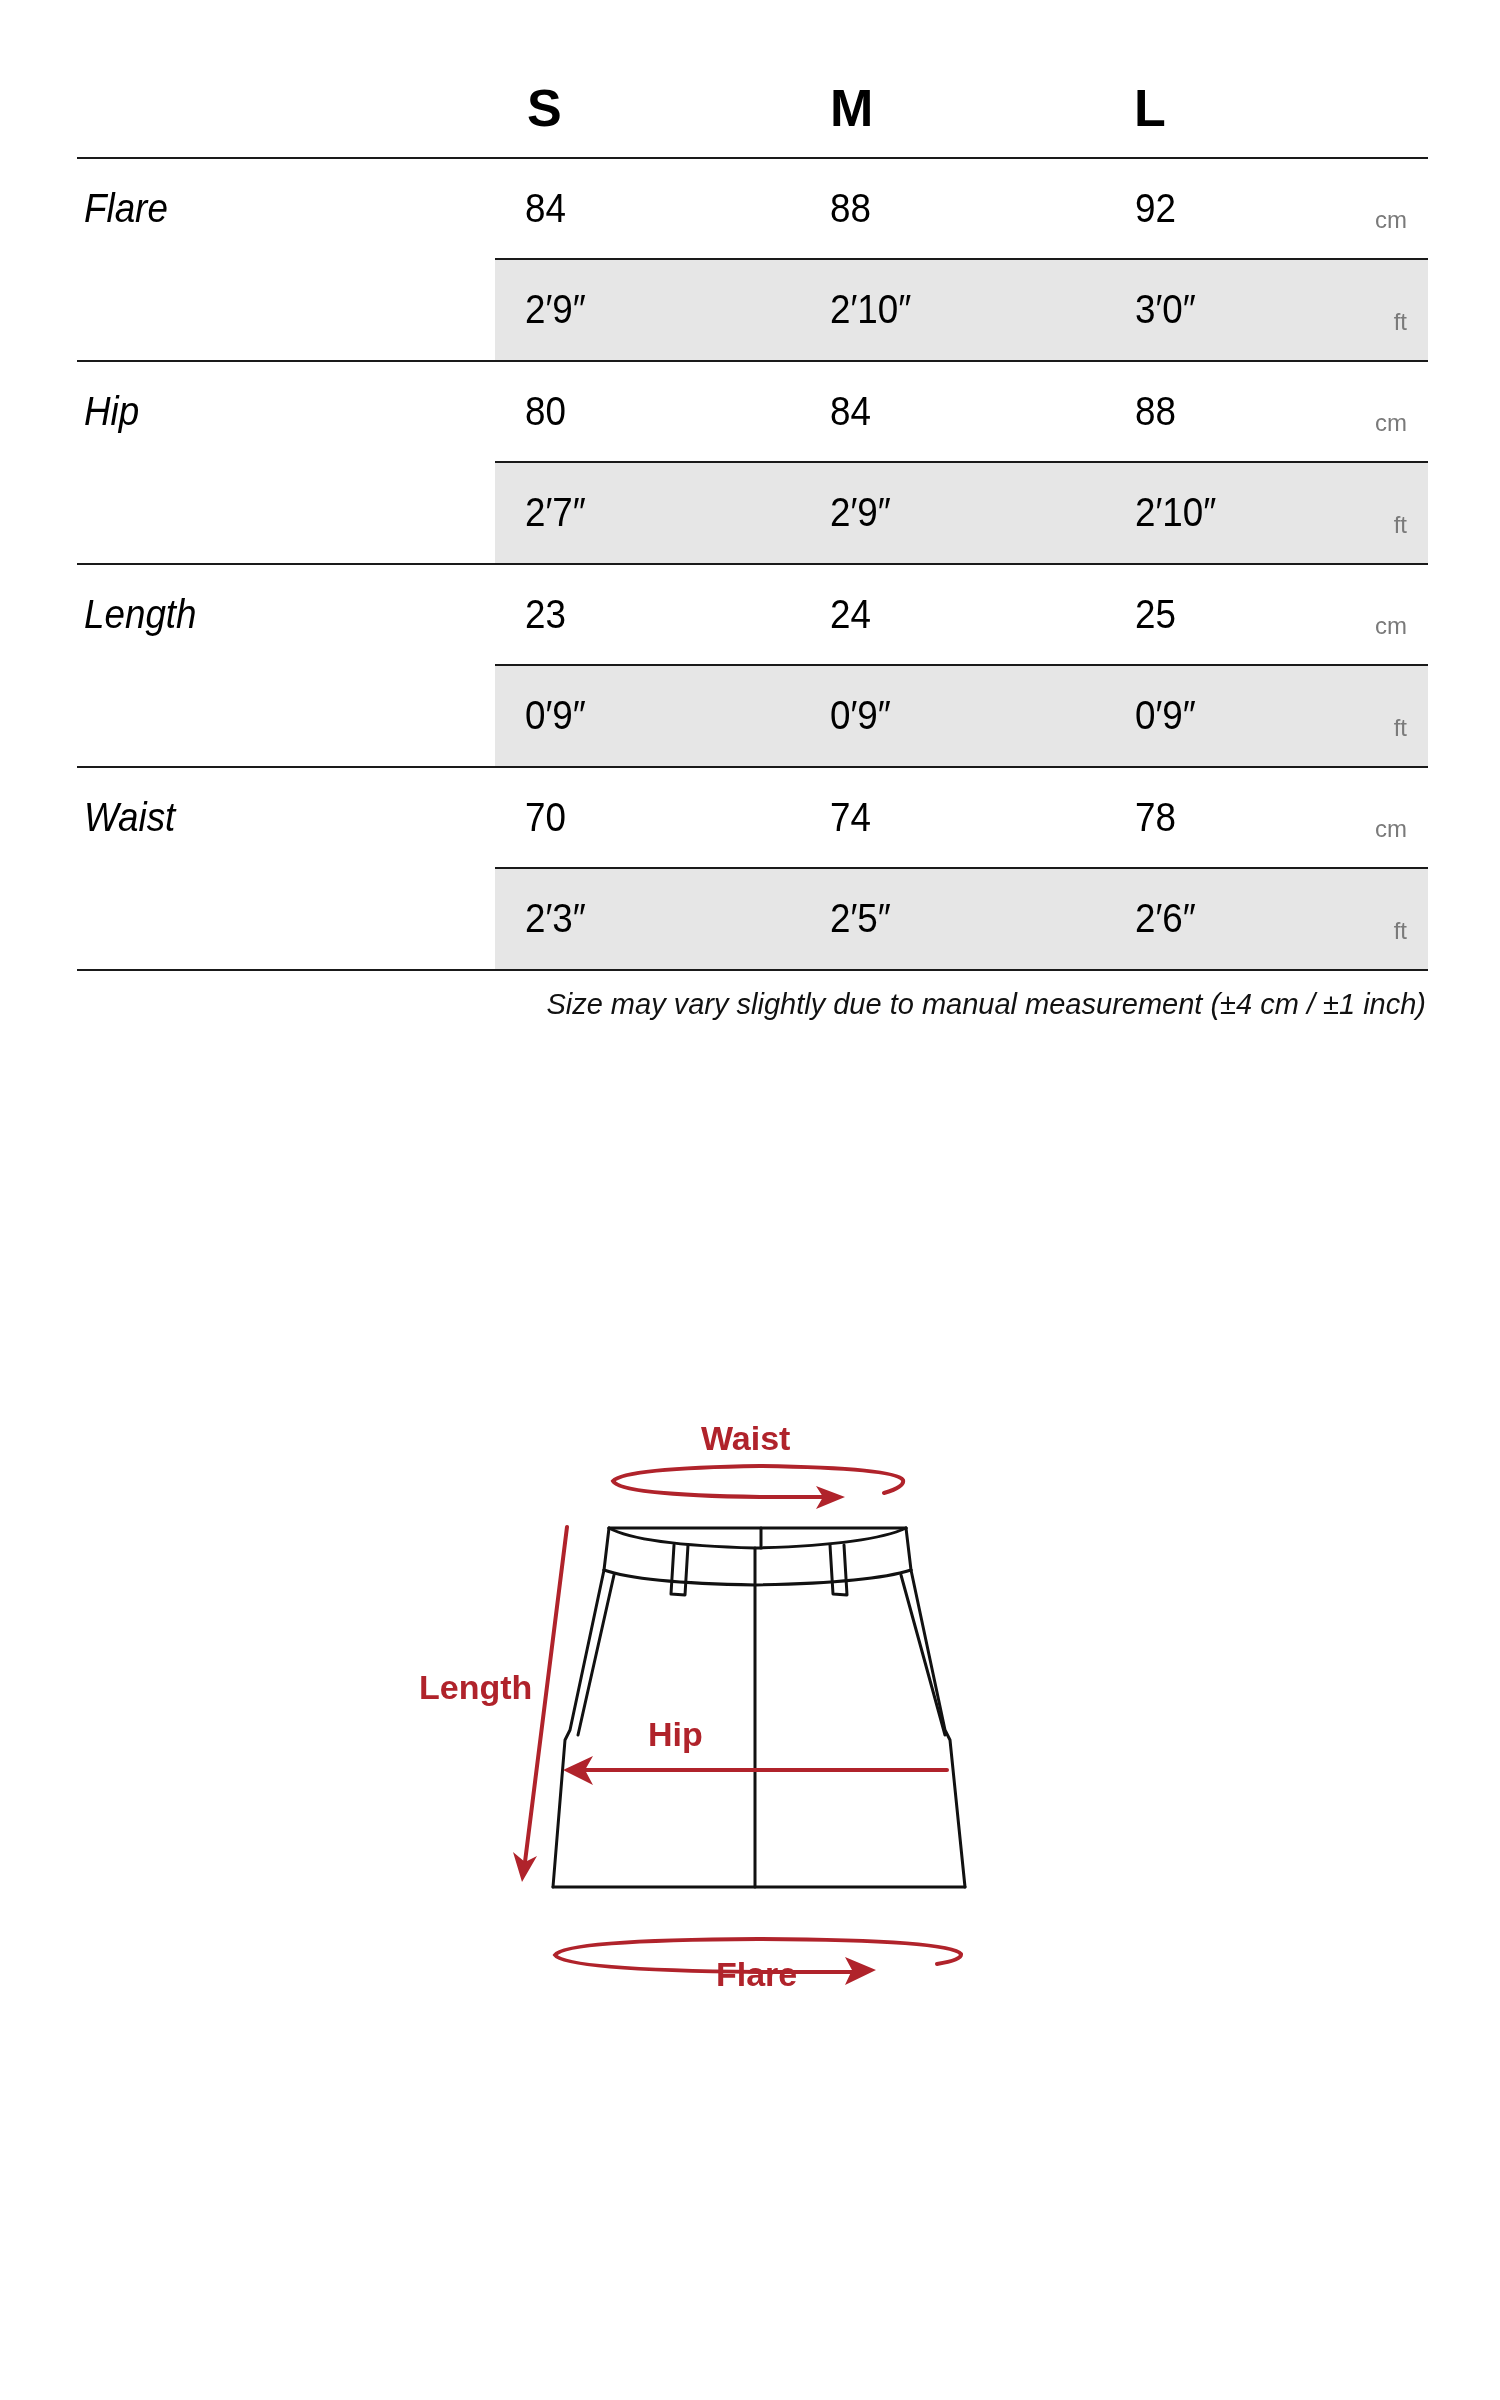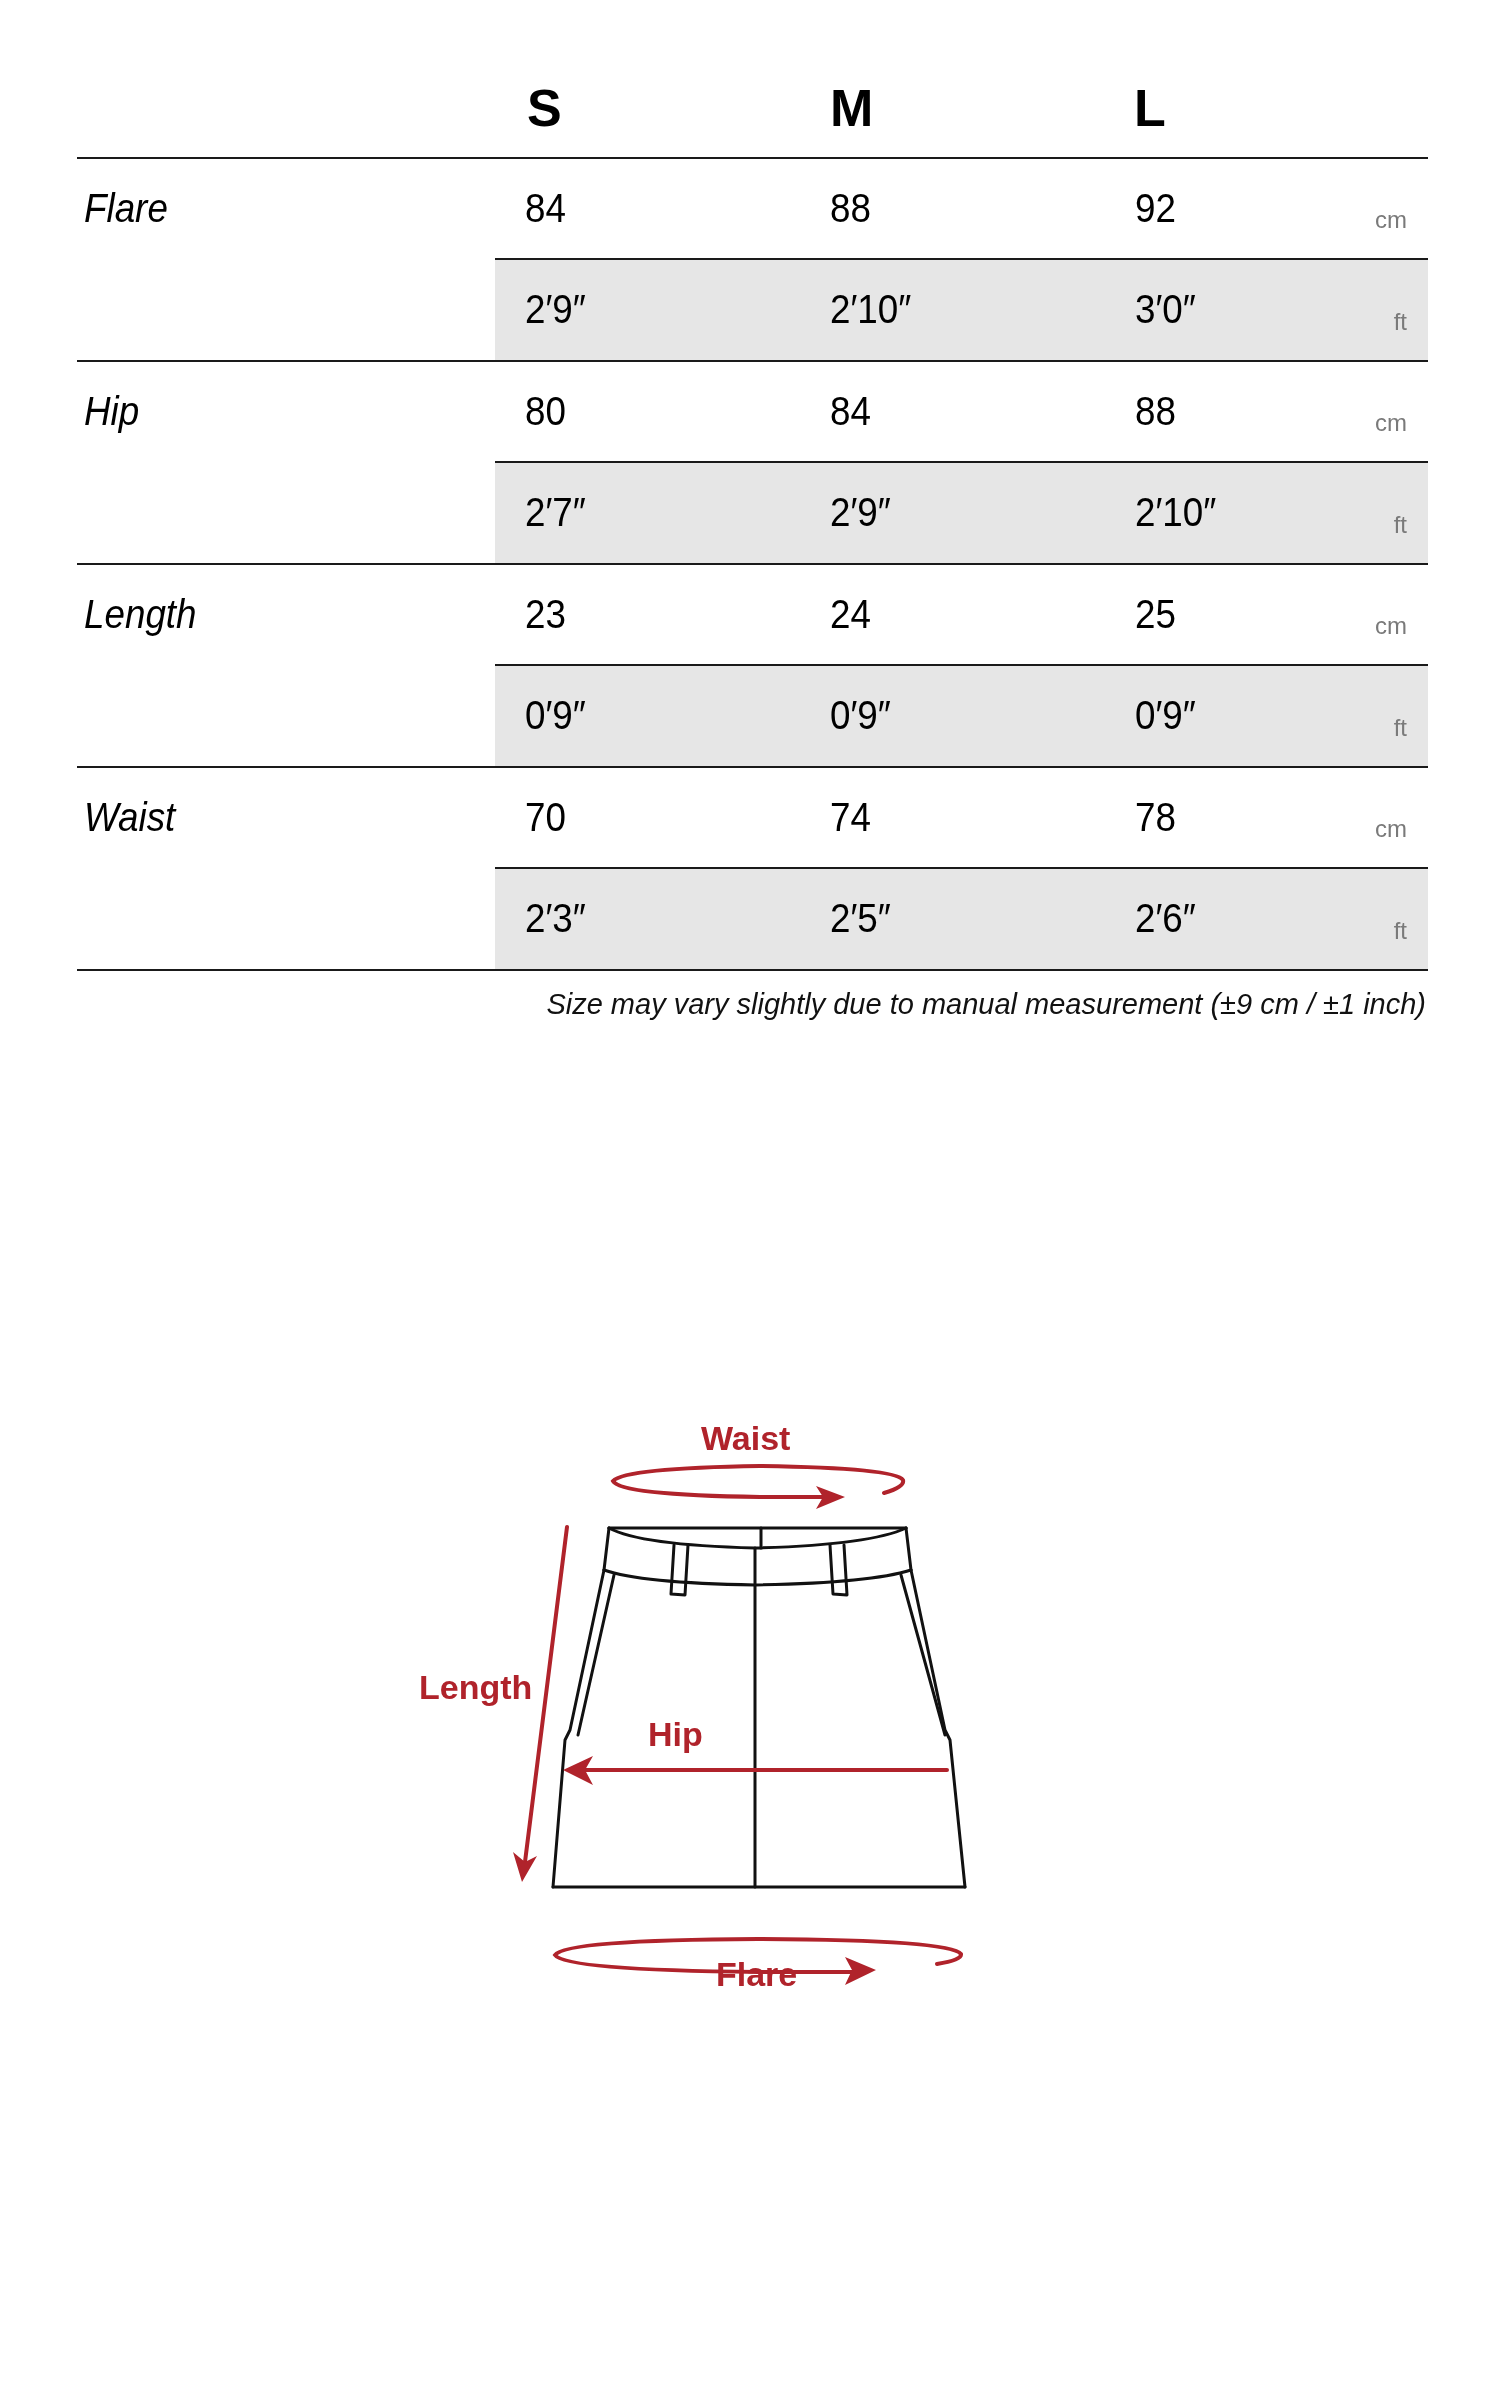--- a/index.html
+++ b/index.html
@@ -152,21 +152,21 @@
   <div class="cell" style="top:797px; left:1135px;">78</div>
   <div class="unit" style="top:817px;">cm</div>
   <div class="cell" style="top:898px; left:525px;">2′3″</div>
   <div class="cell" style="top:898px; left:830px;">2′5″</div>
   <div class="cell" style="top:898px; left:1135px;">2′6″</div>
   <div class="unit" style="top:919px;">ft</div>
 </div>
 
 <div class="hline" style="top:969px; left:77px; width:1351px;"></div>
 
-<div class="note">Size may vary slightly due to manual measurement (±9 cm / ±1 inch)</div>
+<div class="note">Size may vary slightly due to manual measurement (±4 cm / ±1 inch)</div>
 
 <svg class="diagram" viewBox="0 0 1500 2400" xmlns="http://www.w3.org/2000/svg">
 
   <g fill="none" stroke="#111" stroke-width="3" stroke-linejoin="round" stroke-linecap="round">
 
     <line x1="609" y1="1528" x2="906" y2="1528"></line>
 
     <path d="M609 1528 Q 640 1545 755 1548 Q 870 1545 906 1528"></path>
 
     <path d="M604 1570 Q 640 1583 755 1585 Q 870 1583 911 1570"></path>

